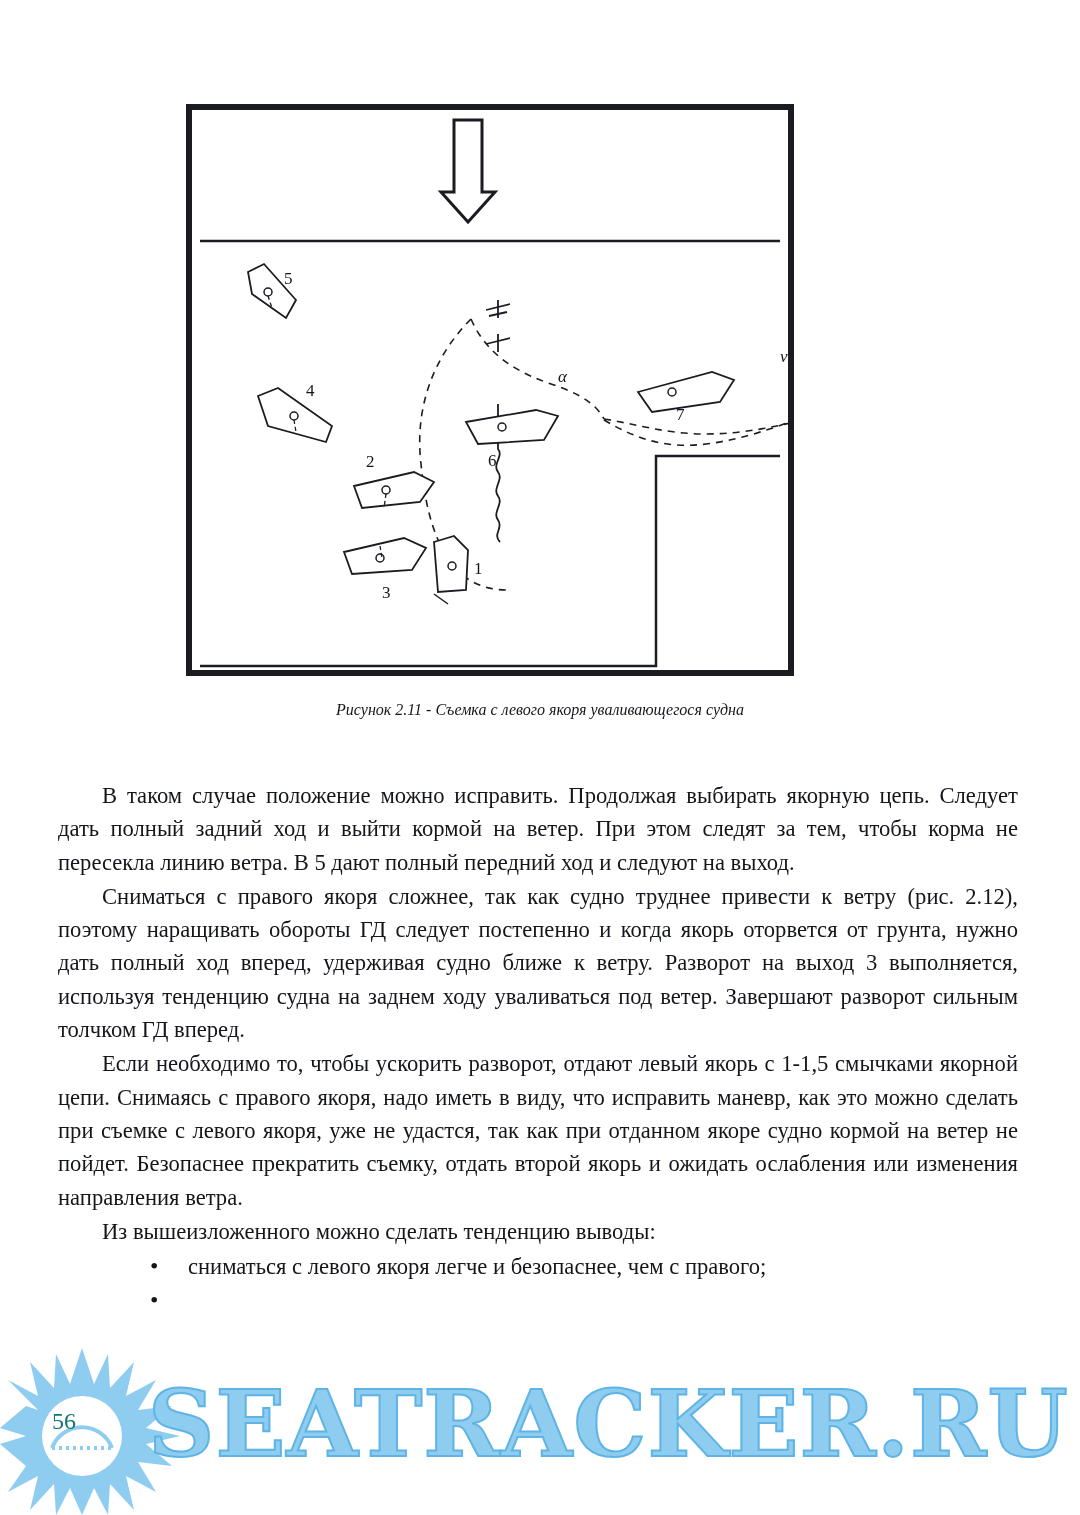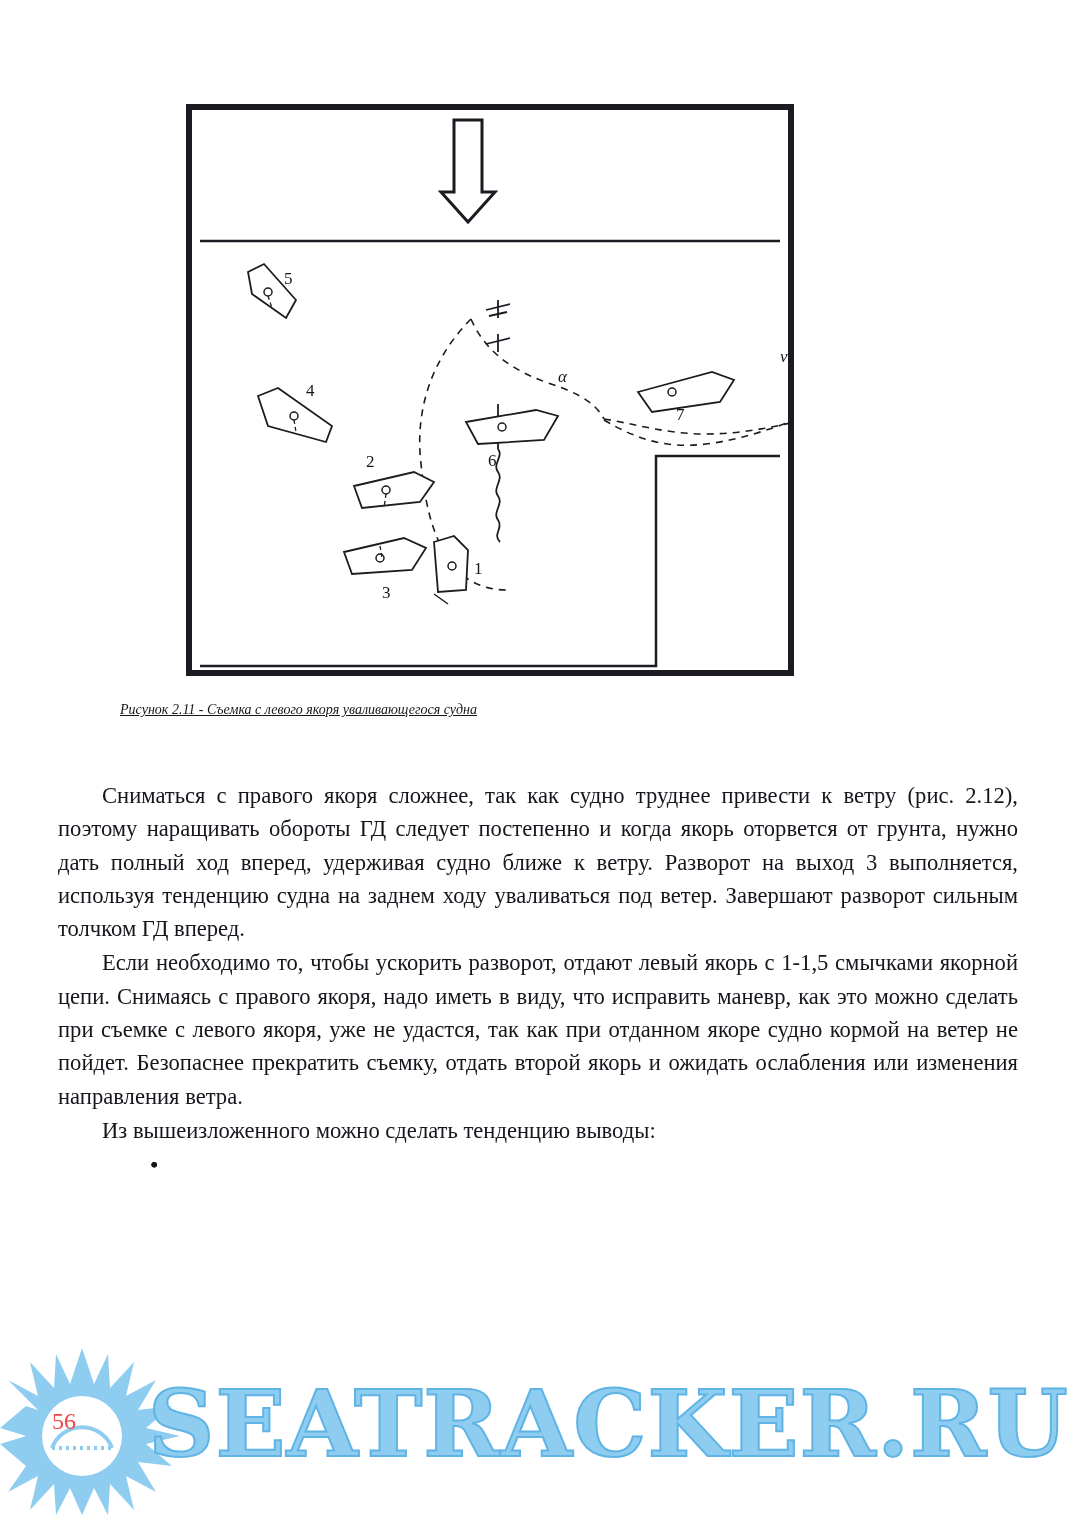--- a/index.html
+++ b/index.html
@@ -37,25 +37,25 @@
     inset: 0;
     width: 100%;
     height: 100%;
   }
 
   .figcaption {
     position: absolute;
     left: 120px;
     top: 694px;
     width: 840px;
+    text-align: center;
     font-style: italic;
-    font-size: 14px;
+    font-size: 16px;
     line-height: 31px;
     color: #14161c;
-    text-decoration: underline;
   }
 
   
   .body {
     position: absolute;
     left: 58px;
     top: 779px;
     width: 960px;
   }
   .body p {
@@ -93,21 +93,21 @@
     left: 0;
     top: 1348px;
     width: 1080px;
     height: 167px;
   }
   .page-number {
     position: absolute;
     left: 52px;
     top: 60px;
     font-size: 24px;
-    color: #ef4444;
+    color: #0f766e;
     z-index: 5;
   }
   .watermark {
     position: absolute;
     left: 0;
     top: 0;
     width: 1080px;
     height: 167px;
   }
   .wm-text {
@@ -217,27 +217,29 @@
 
       <text x="594" y="258" font-family="Liberation Serif, serif" font-style="italic" font-size="17" fill="#14161c">v</text>
     </svg>
   </div>
 
   <div class="figcaption">
     <div>Рисунок 2.11 - Съемка с левого якоря уваливающегося судна</div>
   </div>
 
   <div class="body">
+    <p>В таком случае положение можно исправить. Продолжая выбирать якорную цепь. Следует дать полный задний ход и выйти кормой на ветер. При этом следят за тем, чтобы корма не пересекла линию ветра. В 5 дают полный передний ход и следуют на выход.</p>
     <p>Сниматься с правого якоря сложнее, так как судно труднее привести к ветру (рис. 2.12), поэтому наращивать обороты ГД следует постепенно и когда якорь оторвется от грунта, нужно дать полный ход вперед, удерживая судно ближе к ветру. Разворот на выход 3 выполняется, используя тенденцию судна на заднем ходу уваливаться под ветер. Завершают разворот сильным толчком ГД вперед.</p>
     <p>Если необходимо то, чтобы ускорить разворот, отдают левый якорь с 1-1,5 смычками якорной цепи. Снимаясь с правого якоря, надо иметь в виду, что исправить маневр, как это можно сделать при съемке с левого якоря, уже не удастся, так как при отданном якоре судно кормой на ветер не пойдет. Безопаснее прекратить съемку, отдать второй якорь и ожидать ослабления или изменения направления ветра.</p>
     <p>Из вышеизложенного можно сделать тенденцию выводы:</p>
 
     <ul class="bullets">
       <li>
         <span class="dot">•</span>
+        <span>сниматься с левого якоря легче и безопаснее, чем с правого;</span>
       </li>
       <li>
         <span class="dot">•</span>
       </li>
     </ul>
   </div>
 
   <div class="footer">
     <svg class="watermark" viewBox="0 0 1080 167">
       <g fill="#8ecdf0">

